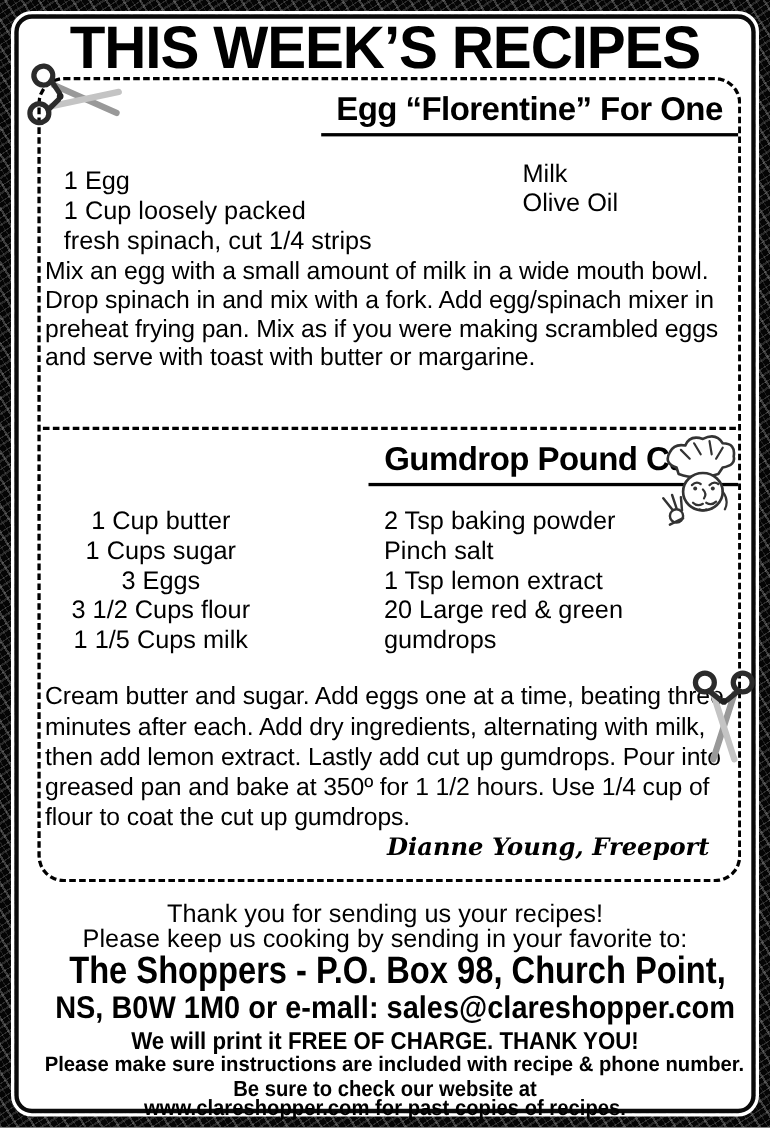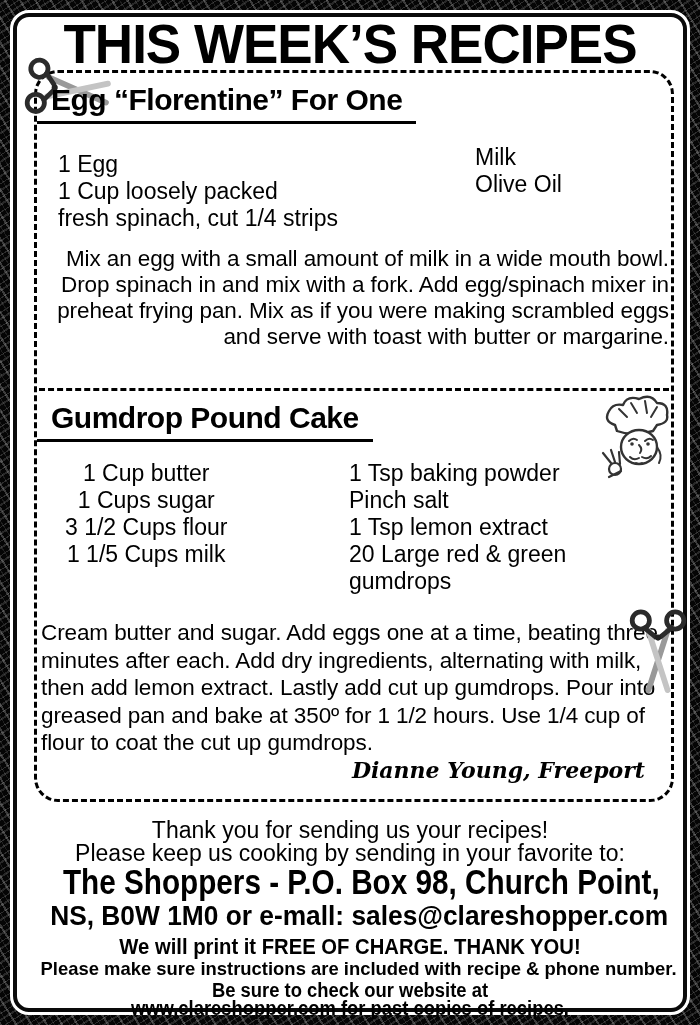--- a/index.html
+++ b/index.html
@@ -28,40 +28,40 @@
     font-weight:bold; font-size:52px; line-height:52px;
     letter-spacing:-1px;
     transform:scale(1.02,1.05); transform-origin:center top;
     white-space:nowrap;
   }
   .coupon {
     position:absolute; left:17px; top:53px; width:640px; height:732px;
     border:3px dashed #000;
     border-radius:24px;
   }
-  .r-head { position:absolute; left:0; right:0; text-align:left; }
+  .r-head { position:absolute; left:0; right:0; text-align:right; }
   .r-head .ht {
     display:inline-block;
     font-weight:bold; font-size:30px; line-height:32px;
     letter-spacing:-0.5px;
     border-bottom:3px solid #000;
     padding:0 14px 5px 14px;
   }
   .r1-head { top:11px; }
   .r2-head { top:329px; }
   .col { position:absolute; font-size:23px; line-height:27px; }
   .r1-left  { left:21px;  top:58px;margin-top:20px; }
   .r1-right { left:438px; top:71px; }
   .r2-left  { left:28px;  top:387px;text-align:center; }
   .r2-right { left:312px; top:387px; width:262px; }
   .body {
     position:absolute; font-size:22.5px; line-height:26px;
     letter-spacing:-0.1px;
   }
-  .r1-body { left:4px; top:173px; width:628px;text-align:right; }
+  .r1-body { left:4px; top:161px; width:628px; }
   .r2-body { left:4px; top:546px; width:622px; line-height:27.5px; }
   .divider { position:absolute; left:2px; right:2px; top:315px; border-top:3px dashed #000; }
   .attribution {
     position:absolute; right:26px; top:684px;
     font-family:"DejaVu Serif", serif;
     font-style:italic; font-weight:bold;
     font-size:22px;
   }
   .scissors-top { position:absolute; left:-12px; top:-16px; width:86px; height:64px; transform:rotate(6deg); }
   .scissors-right { position:absolute; right:-30px; top:546px; width:86px; height:64px; transform:rotate(90deg); }
@@ -135,25 +135,26 @@
         <circle cx="49" cy="49" r="1.8" fill="#333"></circle>
         <g fill="#fff" stroke="#333" stroke-width="2.2" stroke-linecap="round">
           <circle cx="16" cy="74" r="6"></circle>
           <path d="M12 68 L4 58 M16 67 L12 55 M21 69 L20 57 M22 76 L10 82"></path>
         </g>
       </svg>
 
       <div class="col r2-left">
         <div>1 Cup butter</div>
         <div>1 Cups sugar</div>
+        <div>3 Eggs</div>
         <div>3 1/2 Cups flour</div>
         <div>1 1/5 Cups milk</div>
       </div>
       <div class="col r2-right">
-        <div>1 Tsp baking powder</div>
+        <div>2 Tsp baking powder</div>
         <div>Pinch salt</div>
         <div>1 Tsp lemon extract</div>
         <div>20 Large red &amp; green gumdrops</div>
       </div>
 
       <div class="body r2-body">Cream butter and sugar. Add eggs one at a time, beating three minutes after each. Add dry ingredients, alternating with milk, then add lemon extract. Lastly add cut up gumdrops. Pour into greased pan and bake at 350º for 1 1/2 hours. Use 1/4 cup of flour to coat the cut up gumdrops.</div>
 
       <div class="attribution">Dianne Young, Freeport</div>
 
       <svg class="scissors-right" viewBox="0 0 90 64">

